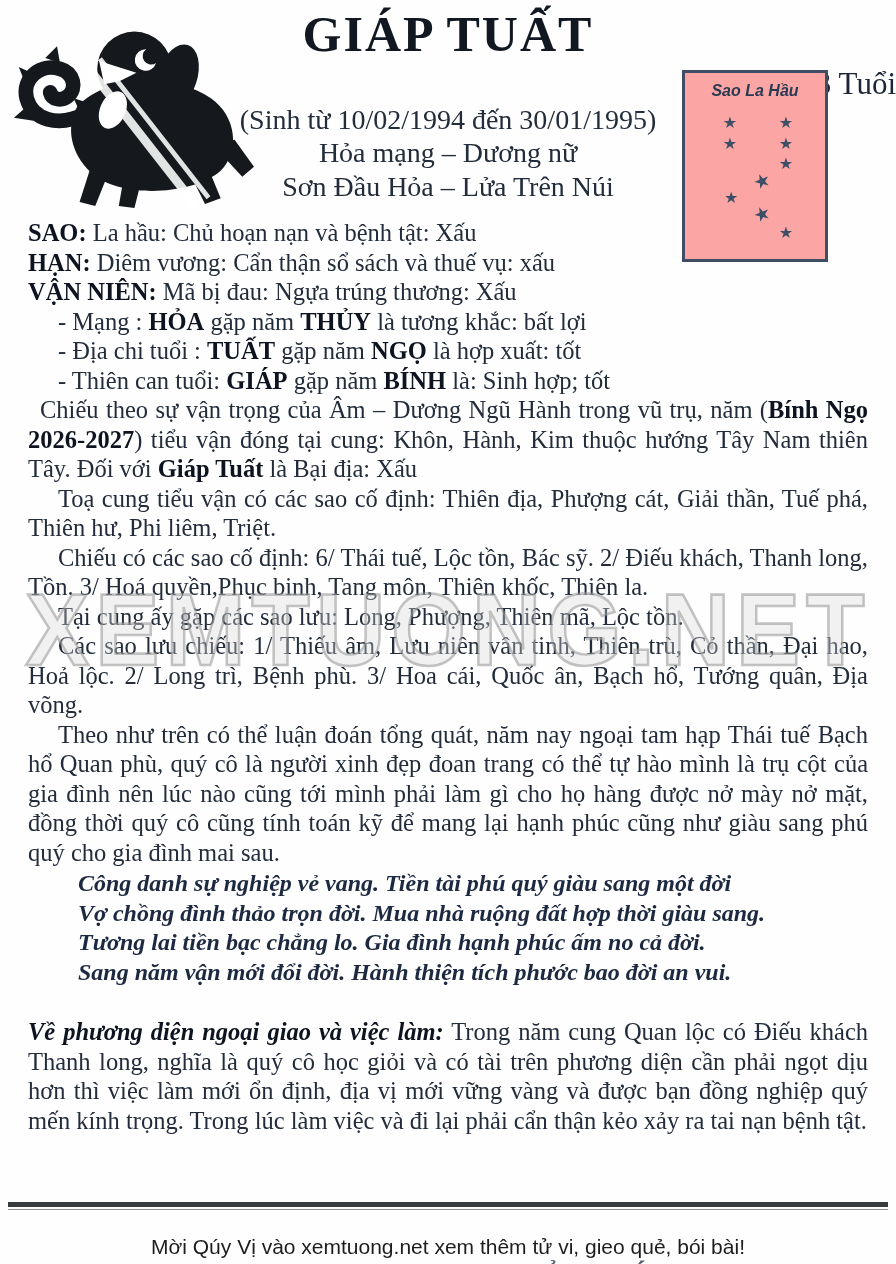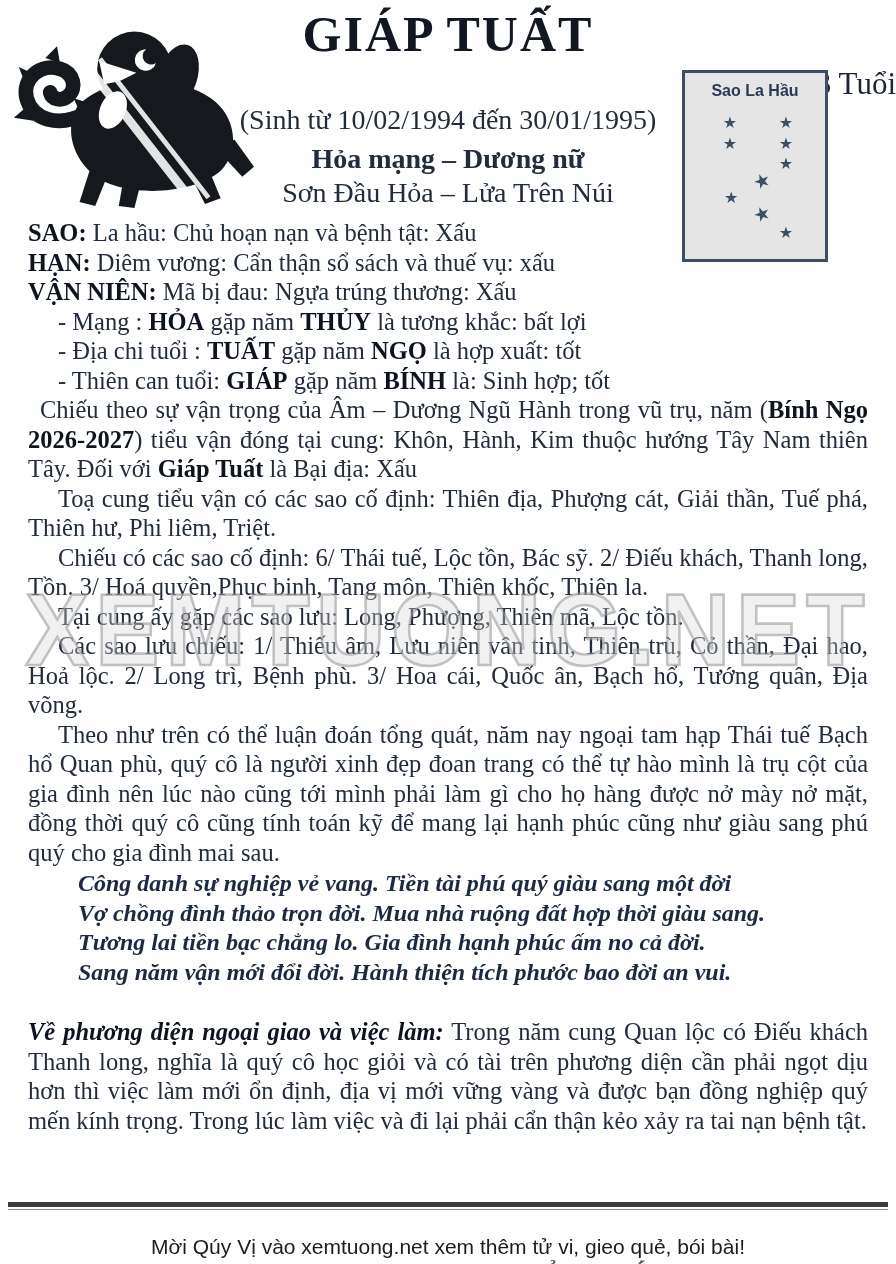--- a/index.html
+++ b/index.html
@@ -9,25 +9,25 @@
     font-family:"Liberation Serif","DejaVu Serif",serif;
     color:#222c3a;
   }
   
   .header{position:relative;height:218px;}
   .dog{position:absolute;left:6px;top:12px;width:300px;height:196px;}
   .header-center{position:absolute;left:0;right:0;top:8px;text-align:center;z-index:1;}
   .title{font-size:50px;font-weight:bold;letter-spacing:2px;color:#121821;line-height:1.05;}
   .age{font-size:31px;margin-top:5px;color:#1c2636;text-align:right;}
   .birth{font-size:28px;margin-top:2px;}
-  .menh{font-size:28px;margin-top:7px;font-weight:bold;}
+  .menh{font-size:28px;margin-top:1px;}
   .napam{font-size:28px;margin-top:2px;}
   .star-box{
     position:absolute;right:68px;top:70px;width:146px;height:192px;
-    border:3px solid #3f4e63;background:#e5e5e5;z-index:2;box-sizing:border-box;
+    border:3px solid #3f4e63;background:#fca5a5;z-index:2;box-sizing:border-box;font-style:italic;
   }
   .star-box-title{
     text-align:center;margin-top:9px;
     font-family:"Liberation Sans","DejaVu Sans",sans-serif;
     font-weight:bold;font-size:16px;color:#293a52;
   }
   .star{
     position:absolute;transform:translate(-50%,-50%);
     color:#3c4f66;font-family:"DejaVu Sans",sans-serif;line-height:1;
   }

